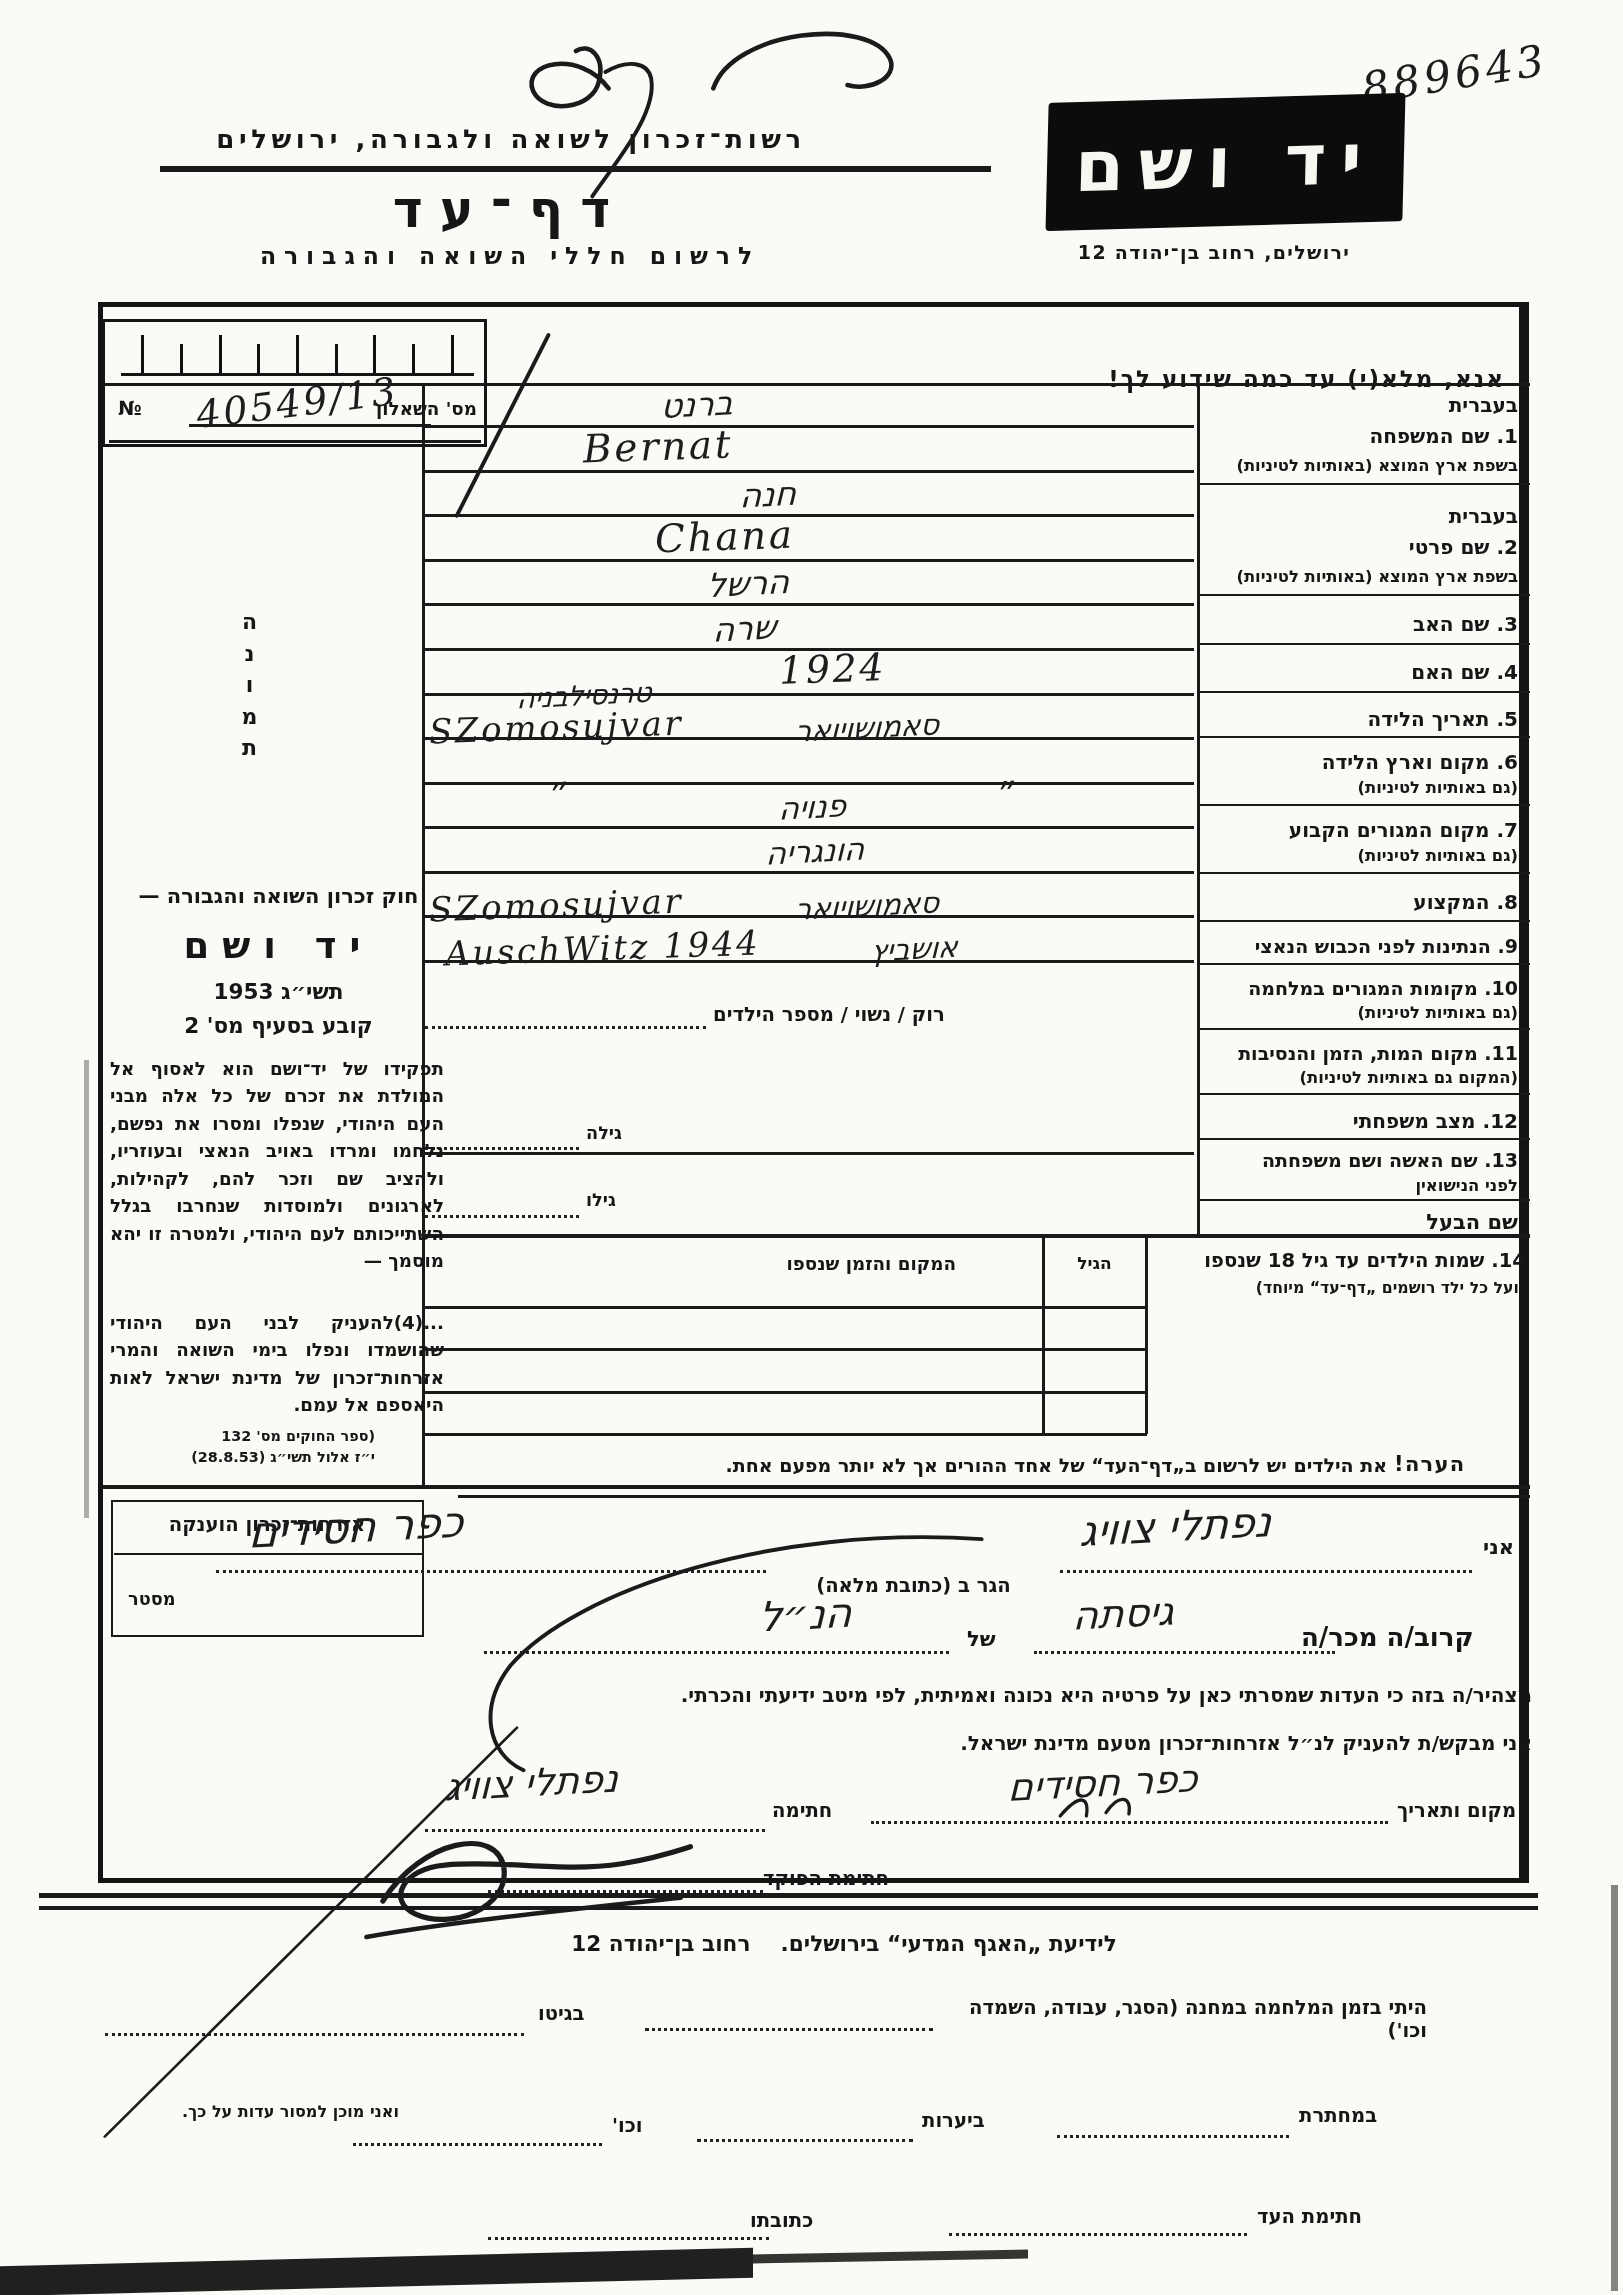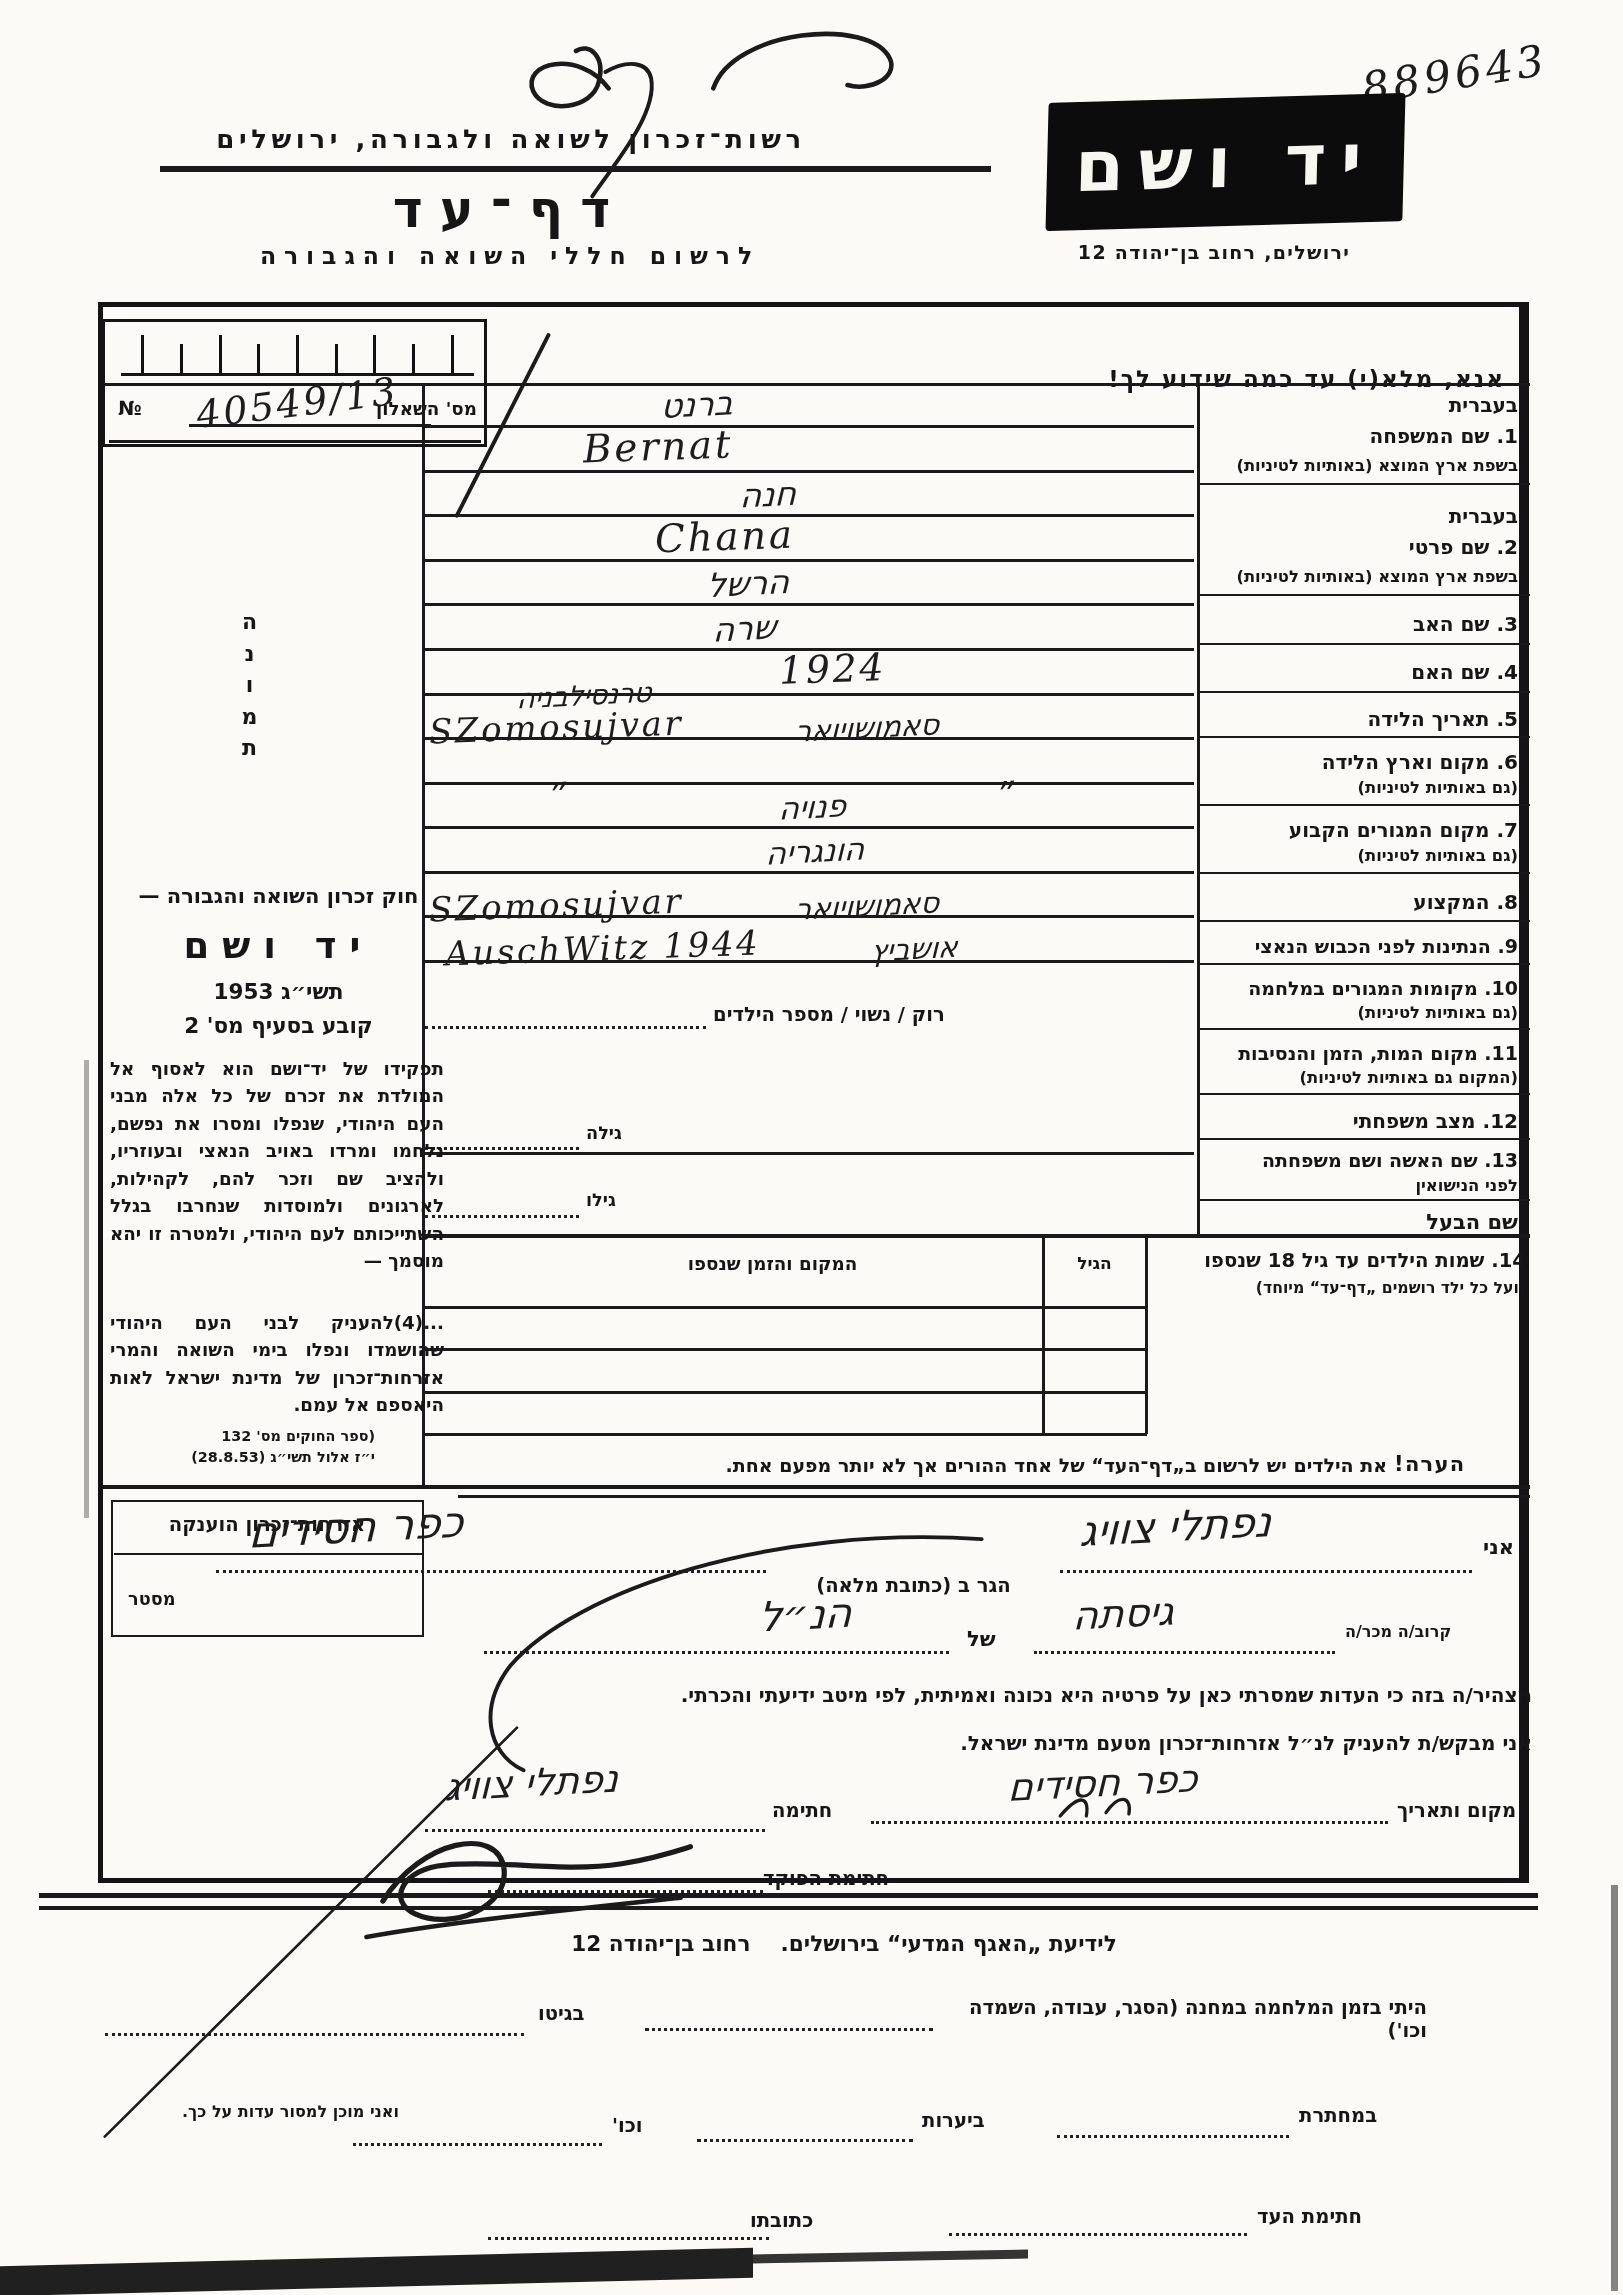--- a/index.html
+++ b/index.html
@@ -175,21 +175,21 @@
     <span>13.</span> <span>שם האשה ושם משפחתה</span>
   </div>
   <div class="sub" style="left:1204px;top:1176px;width:314px;">לפני הנישואין</div>
   <div class="lblrule" style="left:1199px;top:1199px;width:331px;"></div>
 
   <div class="lab" style="left:1204px;top:1210px;width:314px;font-size:21px;">שם הבעל</div>
 
   <div class="lab" style="left:1159px;top:1249px;width:367px;font-size:19.6px;white-space:normal;">14. שמות הילדים עד גיל 18 שנספו</div>
   <div class="sub" style="left:1159px;top:1278px;width:367px;font-size:15.7px;">(ועל כל ילד רושמים „דף־עד“ מיוחד)</div>
   <div class="abs he b" style="left:1047px;top:1253px;width:95px;text-align:center;font-size:17px;">הגיל</div>
-  <div class="abs he b" style="left:589px;top:1253px;width:367px;text-align:center;font-size:18.3px;">המקום והזמן שנספו</div>
+  <div class="abs he b" style="left:589px;top:1253px;width:367px;text-align:right;font-size:18.3px;">המקום והזמן שנספו</div>
   <div class="vrule" style="left:1042px;top:1236px;height:198px;"></div>
   <div class="vrule" style="left:1145px;top:1236px;height:198px;"></div>
   <div class="rule" style="left:422px;top:1306px;width:725px;"></div>
   <div class="rule" style="left:422px;top:1348px;width:725px;"></div>
   <div class="rule" style="left:422px;top:1391px;width:725px;"></div>
   <div class="rule" style="left:422px;top:1433px;width:725px;"></div>
 
   <div class="abs he b" style="left:1394px;top:1452px;font-size:21px;letter-spacing:1.3px;">הערה!</div>
   <div class="abs he b" style="left:497px;top:1454px;width:890px;text-align:right;font-size:19px;">את הילדים יש לרשום ב„דף־העד“ של אחד ההורים אך לא יותר מפעם אחת.</div>
   <div class="rule" style="left:103px;top:1485px;width:1427px;height:3.9px;"></div>
@@ -209,21 +209,21 @@
   <div class="rule" style="left:114px;top:1553px;width:308px;height:2px;"></div>
   <div class="abs he b" style="left:128px;top:1589px;font-size:17.7px;">מסטר</div>
 
   <div class="abs he b" style="left:1483px;top:1535px;font-size:21px;">אני</div>
   <div class="hwH" style="left:1080px;top:1502px;font-size:42px;">נפתלי צוויג</div>
   <div class="dot" style="left:1060px;top:1570px;width:412px;"></div>
   <div class="abs he b" style="left:776px;top:1538px;width:275px;text-align:center;font-size:19.6px;margin-top:36px;">הגר ב (כתובת מלאה)</div>
   <div class="hwH" style="left:249px;top:1502px;font-size:43px;">כפר חסידים</div>
   <div class="dot" style="left:216px;top:1570px;width:550px;"></div>
 
-  <div class="abs he b" style="left:1345px;top:1622px;font-size:16px;text-align:right;">קרוב/ה מכר/ה</div>
+  <div class="abs he b" style="left:1301px;top:1622px;font-size:26px;text-align:right;">קרוב/ה מכר/ה</div>
   <div class="hwH" style="left:1073px;top:1591px;font-size:39px;">גיסתה</div>
   <div class="dot" style="left:1034px;top:1651px;width:301px;"></div>
   <div class="abs he b" style="left:967px;top:1627px;font-size:21px;">של</div>
   <div class="hwH" style="left:759px;top:1591px;font-size:41px;">הנ״ל</div>
   <div class="dot" style="left:484px;top:1651px;width:465px;"></div>
 
   <div class="abs he b" style="left:727px;top:1731px;width:805px;text-align:right;font-size:20px;">אני מבקש/ת להעניק לנ״ל אזרחות־זכרון מטעם מדינת ישראל.</div>
   <div class="abs he b" style="left:452px;top:1683px;width:1080px;text-align:right;font-size:20px;">מצהיר/ה בזה כי העדות שמסרתי כאן על פרטיה היא נכונה ואמיתית, לפי מיטב ידיעתי והכרתי.</div>
 
   <div class="abs he b" style="left:1397px;top:1799px;font-size:19.6px;">מקום ותאריך</div>

